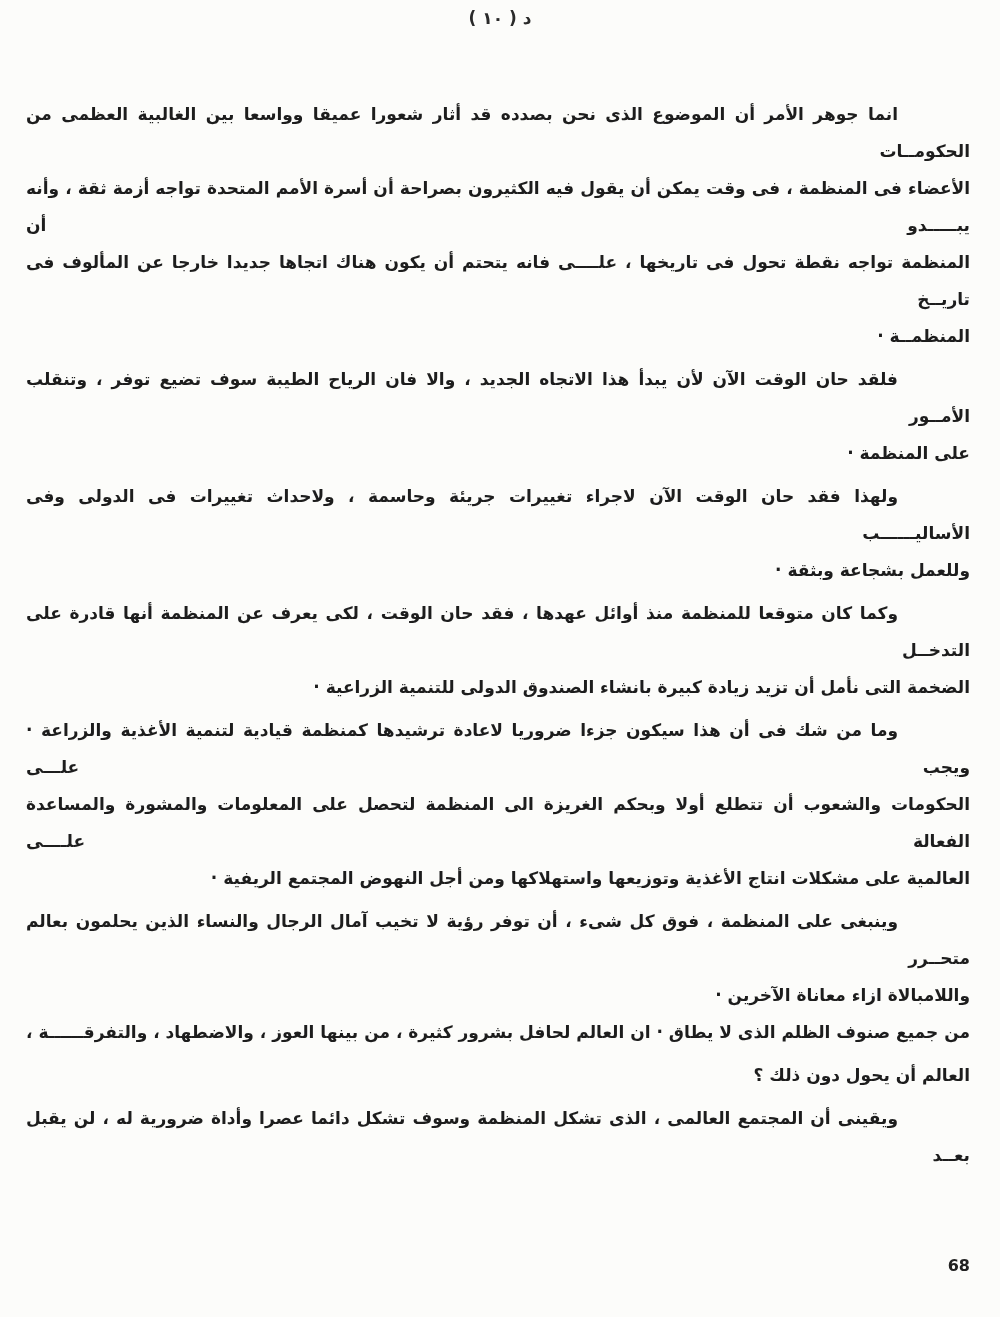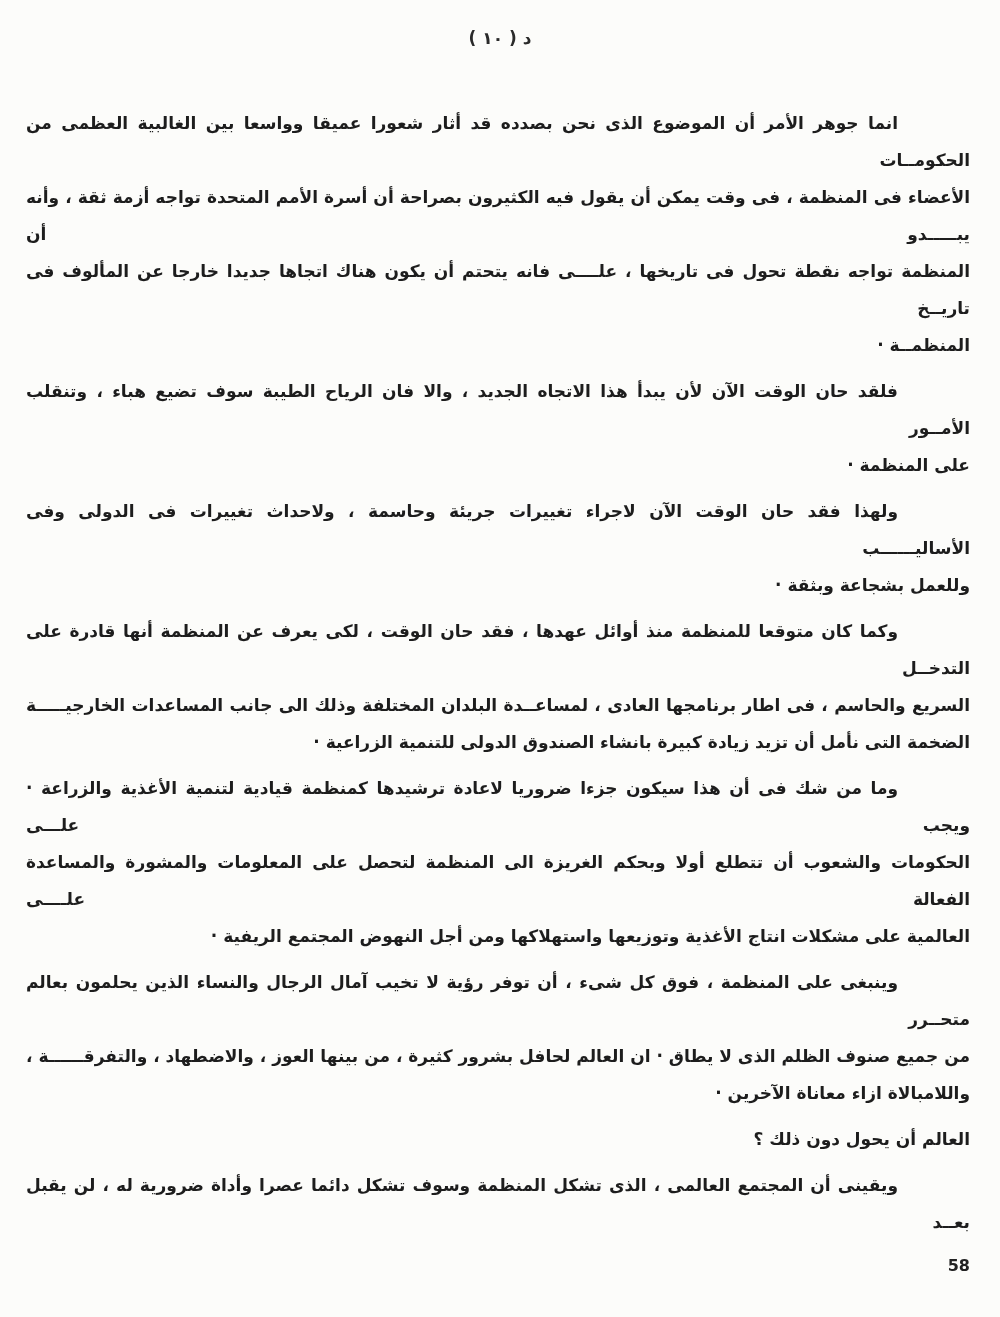--- a/index.html
+++ b/index.html
@@ -13,21 +13,21 @@
     width: 1000px;
     height: 1317px;
     margin: 0 auto;
     background: #fcfcfa;
     box-shadow: 0 0 6px rgba(0,0,0,0.25);
     overflow: hidden;
     color: #1b1b1b;
   }
   .header-mark {
     position: absolute;
-    top: 28px;
+    top: 8px;
     left: 0;
     right: 0;
     text-align: center;
     direction: rtl;
     font-size: 17px;
     font-weight: bold;
     letter-spacing: 4px;
     color: #2a2a2a;
   }
   .content {
@@ -35,21 +35,21 @@
     top: 96px;
     right: 30px;
     left: 26px;
     direction: rtl;
     font-size: 17px;
     font-weight: bold;
     line-height: 37px;
     color: #1d1d1d;
   }
   .paragraph {
-    margin: 9px 0 6px 0;
+    margin: 0 0 6px 0;
   }
   .line {
     text-align: justify;
     text-align-last: justify;
     white-space: normal;
   }
   .line.first {
     text-indent: 72px; 
   }
   .line.last {
@@ -73,44 +73,43 @@
   <div class="header-mark">د ( ١٠ )</div>
 
   <div class="content" id="content">
       <div class="paragraph">
         <div class="line first">انما جوهر الأمر أن الموضوع الذى نحن بصدده قد أثار شعورا عميقا وواسعا بين الغالبية العظمى من الحكومــات</div>
         <div class="line">الأعضاء فى المنظمة ، فى وقت يمكن أن يقول فيه الكثيرون بصراحة أن أسرة الأمم المتحدة تواجه أزمة ثقة ، وأنه يبـــــدو أن</div>
         <div class="line">المنظمة تواجه نقطة تحول فى تاريخها ، علــــى فانه يتحتم أن يكون هناك اتجاها جديدا خارجا عن المألوف فى تاريــخ</div>
         <div class="line last">المنظمــة ·</div>
       </div>
       <div class="paragraph">
-        <div class="line first">فلقد حان الوقت الآن لأن يبدأ هذا الاتجاه الجديد ، والا فان الرياح الطيبة سوف تضيع هباء ، وتنقلب الأمــور</div>
+        <div class="line first">فلقد حان الوقت الآن لأن يبدأ هذا الاتجاه الجديد ، والا فان الرياح الطيبة سوف تضيع توفر ، وتنقلب الأمــور</div>
         <div class="line last">على المنظمة ·</div>
       </div>
       <div class="paragraph">
         <div class="line first">ولهذا فقد حان الوقت الآن لاجراء تغييرات جريئة وحاسمة ، ولاحداث تغييرات فى الدولى وفى الأساليــــــب</div>
         <div class="line last">وللعمل بشجاعة وبثقة ·</div>
       </div>
       <div class="paragraph">
         <div class="line first">وكما كان متوقعا للمنظمة منذ أوائل عهدها ، فقد حان الوقت ، لكى يعرف عن المنظمة أنها قادرة على التدخــل</div>
-        <div class="line">السريع والحاسم ، فى اطار برنامجها العادى ، لمساعــدة البلدان المختلفة وذلك الى جانب المساعدات الخارجيـــــة</div>
         <div class="line last">الضخمة التى نأمل أن تزيد زيادة كبيرة بانشاء الصندوق الدولى للتنمية الزراعية ·</div>
       </div>
       <div class="paragraph">
         <div class="line first">وما من شك فى أن هذا سيكون جزءا ضروريا لاعادة ترشيدها كمنظمة قيادية لتنمية الأغذية والزراعة · ويجب علـــى</div>
         <div class="line">الحكومات والشعوب أن تتطلع أولا وبحكم الغريزة الى المنظمة لتحصل على المعلومات والمشورة والمساعدة الفعالة علــــى</div>
         <div class="line last">العالمية على مشكلات انتاج الأغذية وتوزيعها واستهلاكها ومن أجل النهوض المجتمع الريفية ·</div>
       </div>
       <div class="paragraph">
         <div class="line first">وينبغى على المنظمة ، فوق كل شىء ، أن توفر رؤية لا تخيب آمال الرجال والنساء الذين يحلمون بعالم متحــرر</div>
+        <div class="line last">واللامبالاة ازاء معاناة الآخرين ·</div>
         <div class="line">من جميع صنوف الظلم الذى لا يطاق · ان العالم لحافل بشرور كثيرة ، من بينها العوز ، والاضطهاد ، والتفرقــــــة ،</div>
-        <div class="line last">واللامبالاة ازاء معاناة الآخرين ·</div>
       </div>
       <div class="paragraph">
         <div class="line last">العالم أن يحول دون ذلك ؟</div>
       </div>
       <div class="paragraph">
         <div class="line first">ويقينى أن المجتمع العالمى ، الذى تشكل المنظمة وسوف تشكل دائما عصرا وأداة ضرورية له ، لن يقبل بعــد</div>
       </div>
     </div>
 
-  <div class="page-number">58</div>
+  <div class="page-number">68</div>
 </div>
 
 </body></html>

